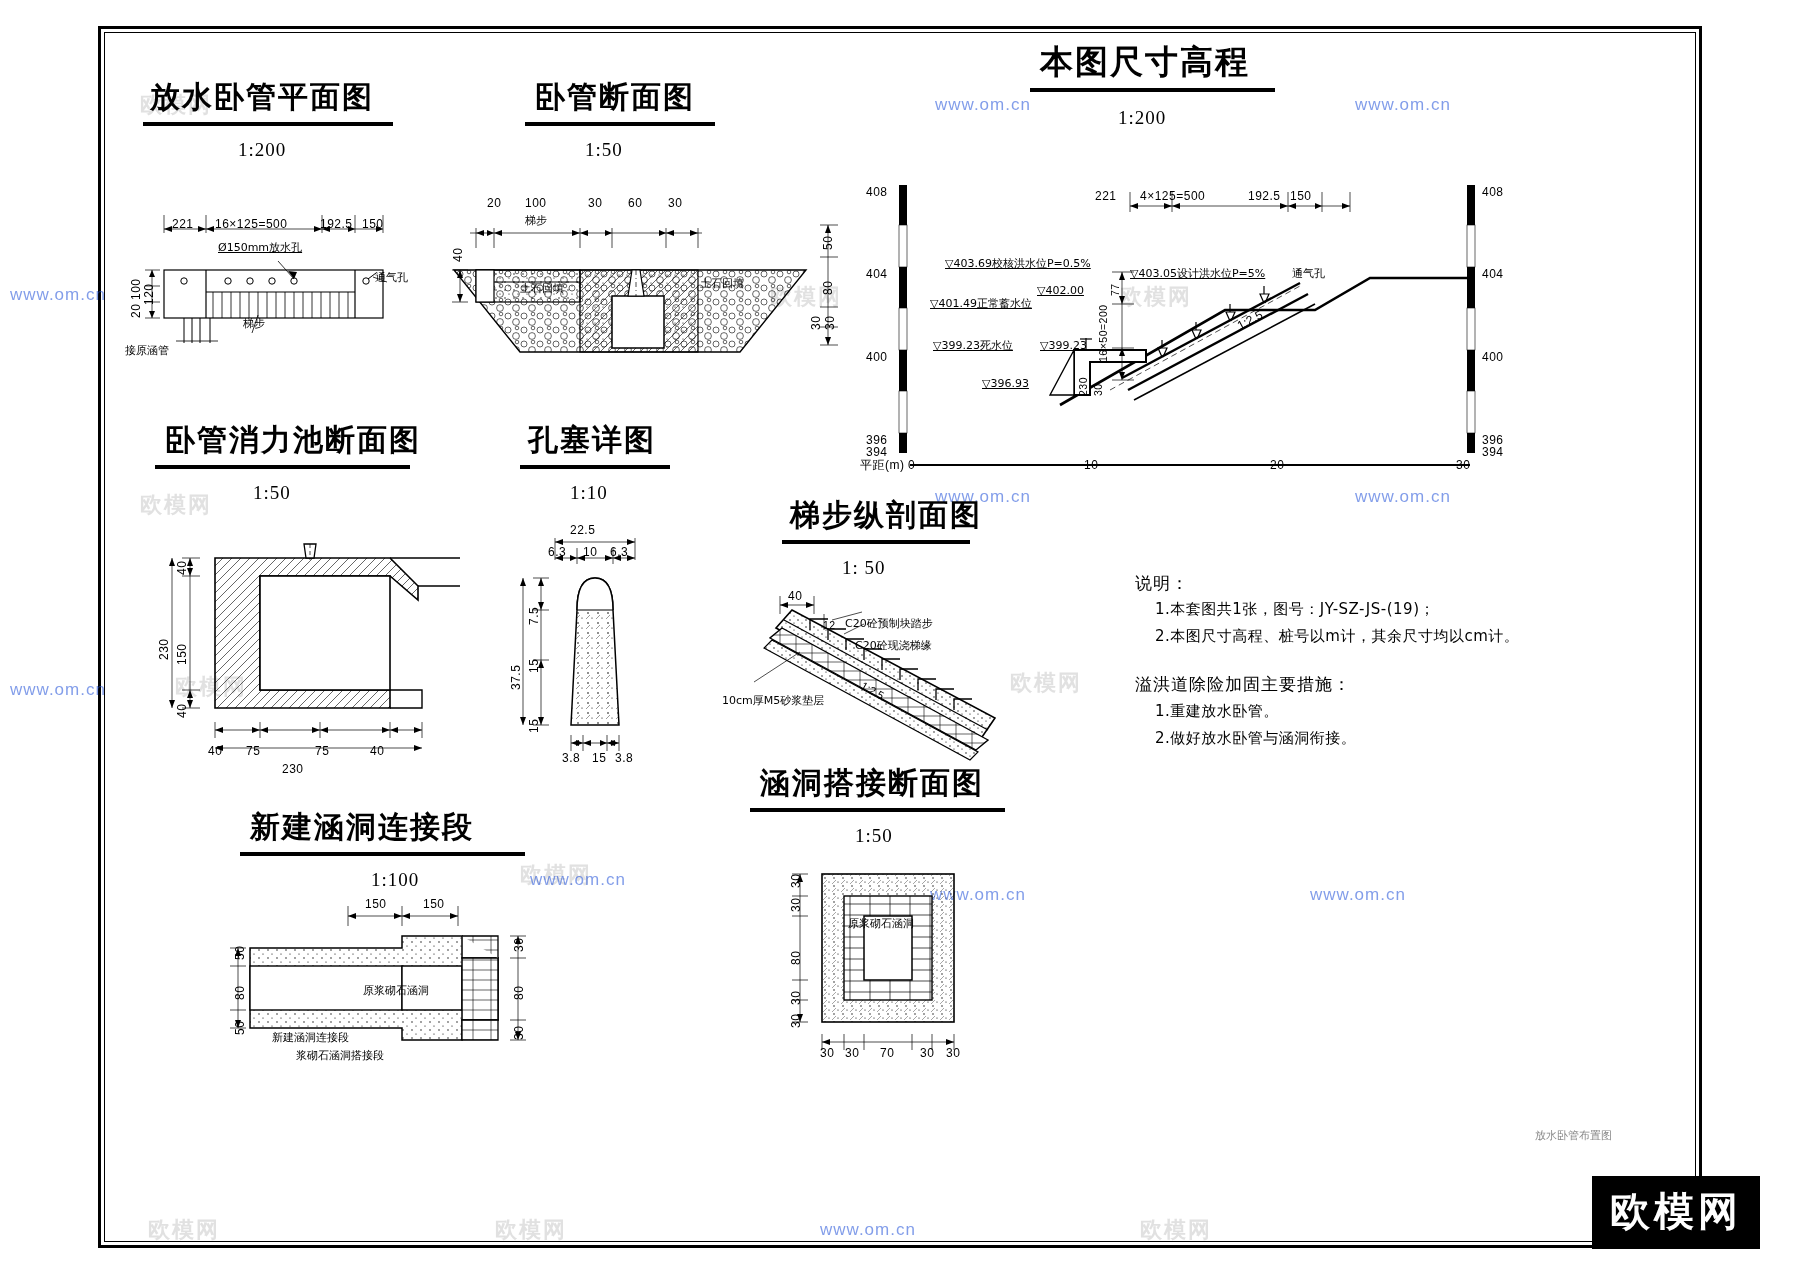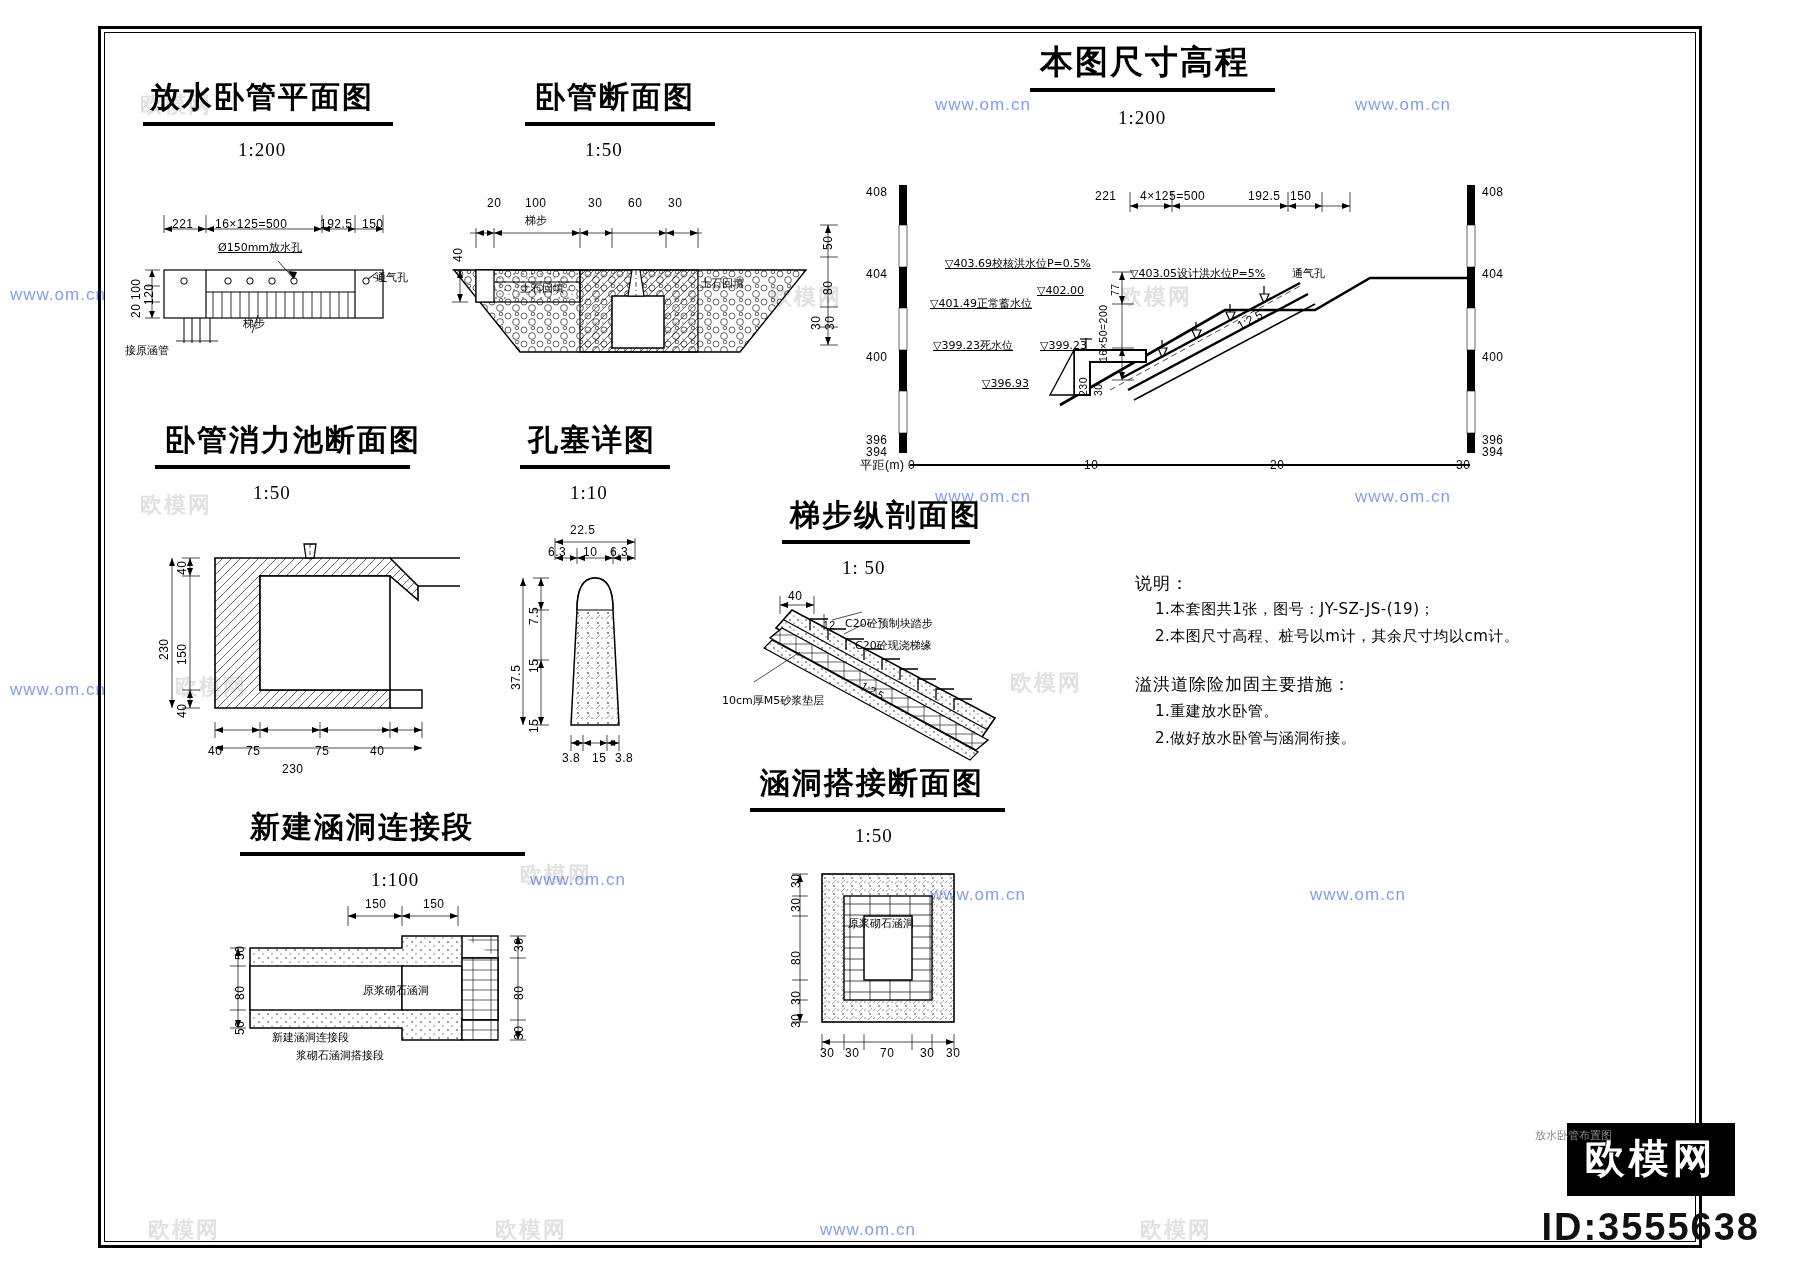--- a/index.html
+++ b/index.html
@@ -761,17 +761,16 @@
 
   <div class="note note-head" style="left:1135px; top:572px;">说明：</div>
   <div class="note note-line" style="left:1155px; top:600px;">1.本套图共1张，图号：JY-SZ-JS-(19)；</div>
   <div class="note note-line" style="left:1155px; top:627px;">2.本图尺寸高程、桩号以m计，其余尺寸均以cm计。</div>
   <div class="note note-head" style="left:1135px; top:673px;">溢洪道除险加固主要措施：</div>
   <div class="note note-line" style="left:1155px; top:702px;">1.重建放水卧管。</div>
   <div class="note note-line" style="left:1155px; top:729px;">2.做好放水卧管与涵洞衔接。</div>
 
   <div id="logo-block">
     <div id="logo-badge">欧模网</div>
-    <div id="logo-id">ID:3555638</div>
   </div>
   <div class="t cn sm" style="left:1535px; top:1130px; color:#888;">放水卧管布置图</div>
 
 </div>
 
 </body></html>

